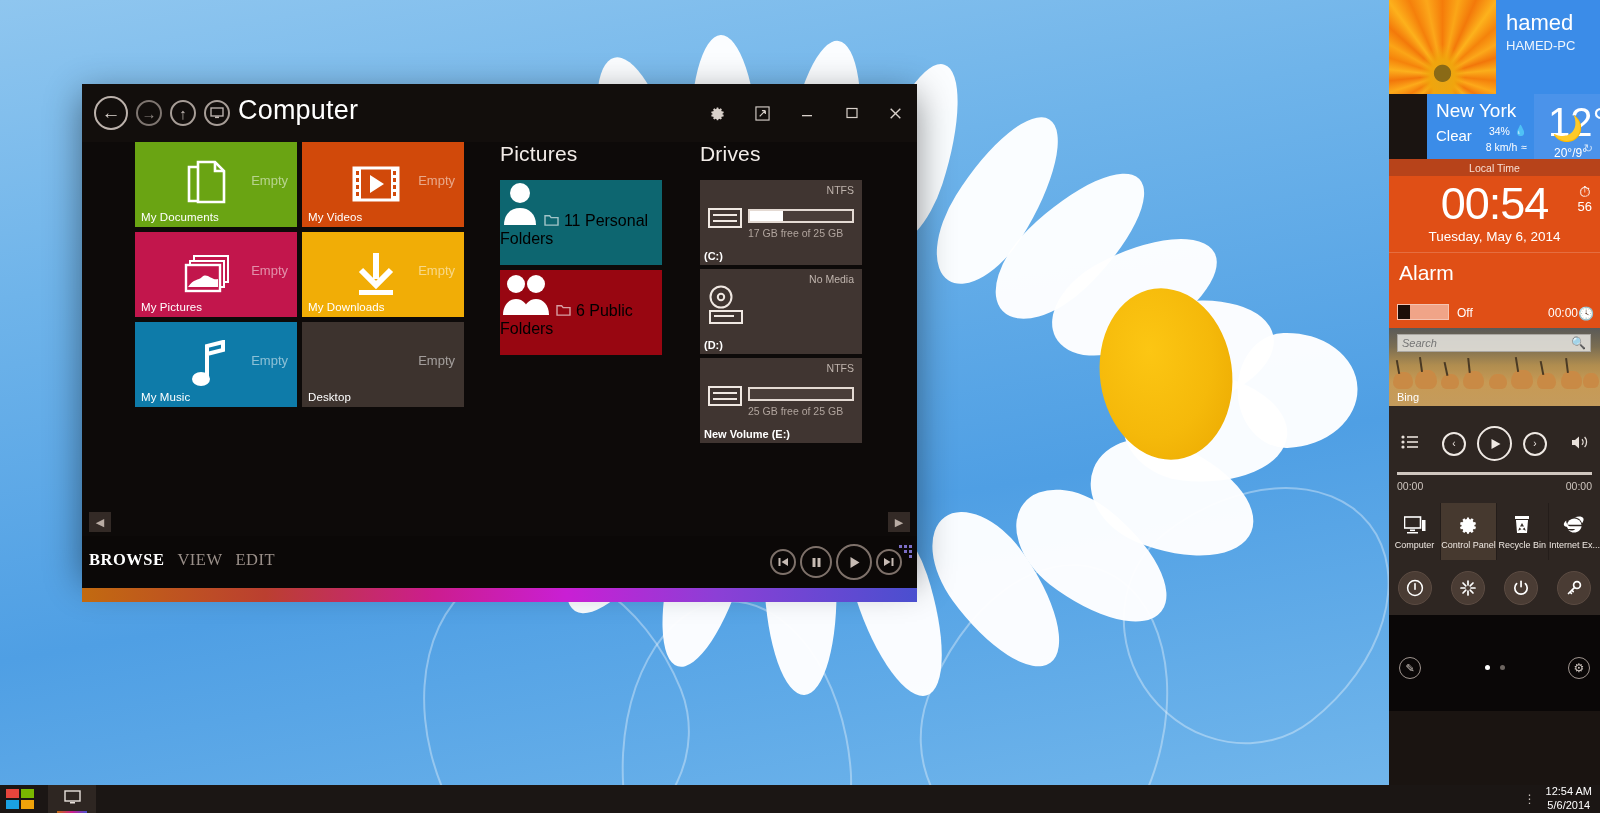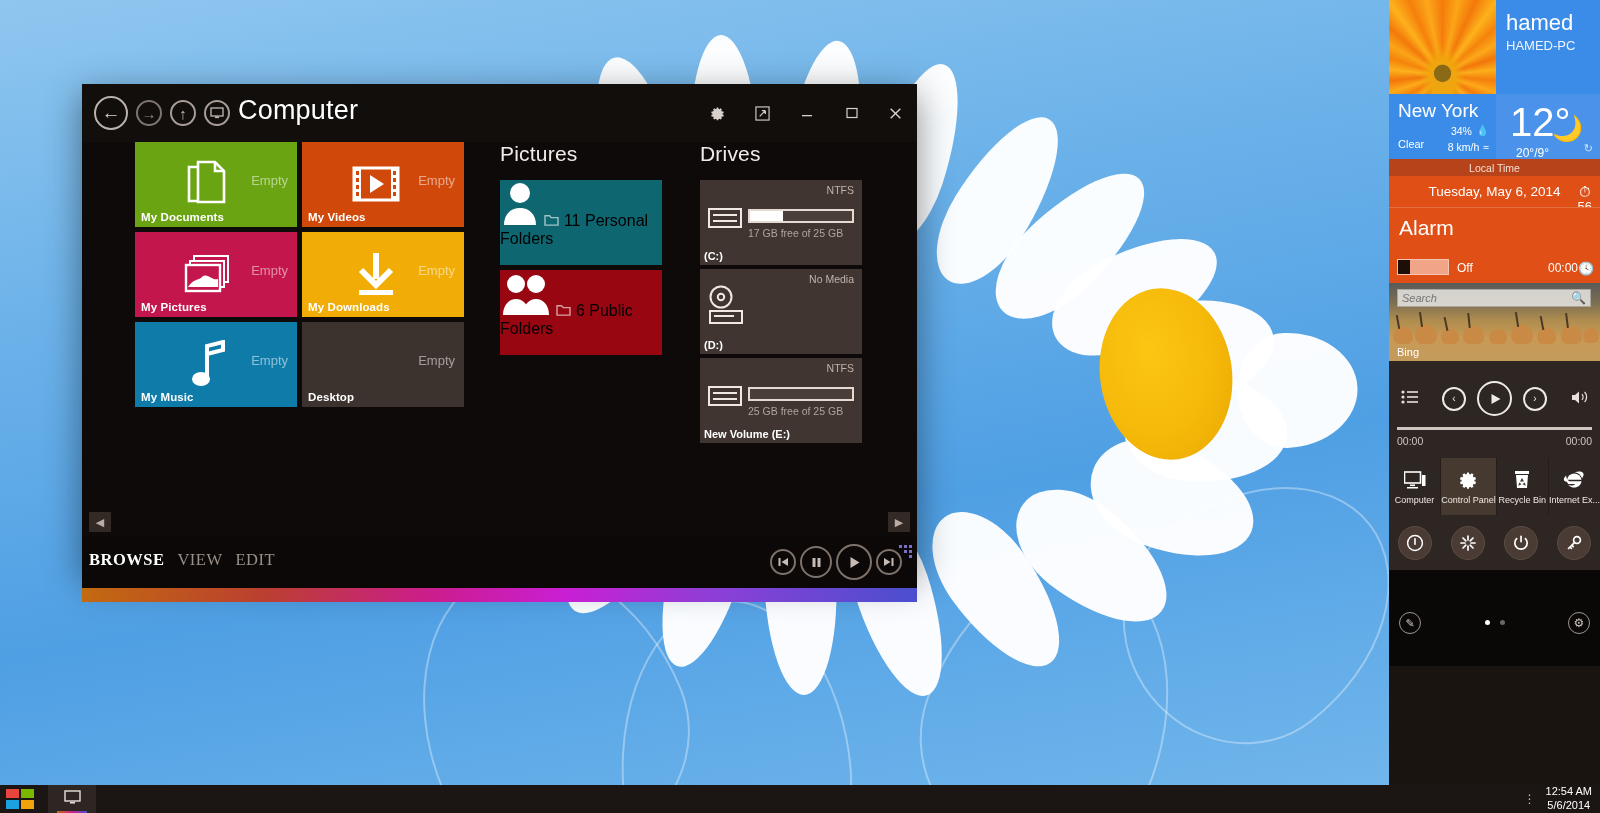--- a/index.html
+++ b/index.html
@@ -79,21 +79,21 @@
   #col-fav   { left: 418px; }
   #col-drv   { left: 618px; }
 
   .tilegrid { display: flex; flex-wrap: wrap; gap: 5px; width: 330px; }
   .tile {
     position: relative; width: 162px; height: 85px;
     overflow: hidden; cursor: pointer;
   }
   .tile .tname {
     position: absolute; left: 6px; bottom: 4px;
-    font-size: 11.5px; font-weight: bold; color: #fff; letter-spacing: .1px;
+    font-size: 11.5px; font-weight: normal; color: #fff; letter-spacing: .1px;
   }
   .tile .tstatus {
     position: absolute; right: 9px; top: 31px;
     font-size: 13px; color: rgba(255,255,255,.52); text-align: center;
   }
   .tile .ticon {
     position: absolute; left: 46px; top: 14px; width: 56px; height: 56px;
     display: flex; align-items: center; justify-content: center;
     color: #fff;
   }
@@ -178,26 +178,26 @@
         #f5800b 336deg, #fca71a 348deg, #f57c0a 360deg),
       linear-gradient(180deg,#bfe2fb,#7cc0f2);
   }
   #user-meta {
     flex: 1; background: #3b8ce8; padding: 11px 16px 0 10px; color: #fff;
   }
   #user-name { font-size: 22px; font-weight: 300; line-height: 1.05; }
   #user-pc { font-size: 13px; font-weight: 300; margin-top: 4px; color: #eef5fd; }
 
   
-  #weather-row { display: flex; height: 65px; }
+  #weather-row { display: flex; height: 65px; padding-left: 38px; }
   #weather-left {
     width: 107px; background: #3b8ce8; color: #fff; position: relative; padding: 7px 0 0 9px;
   }
   #wx-city { font-size: 19px; font-weight: 300; line-height: 1; }
-  #wx-cond { font-size: 11px; margin-top: 18px; }
+  #wx-cond { font-size: 15px; margin-top: 7px; }
   #wx-hum, #wx-wind {
     position: absolute; right: 7px; font-size: 10.5px;
     display: flex; align-items: center; gap: 4px;
   }
   #wx-hum { bottom: 22px; }
   #wx-wind { bottom: 6px; }
   #weather-right {
     flex: 1; background: #4b93ea; color: #fff; position: relative;
   }
   #wx-temp { position: absolute; left: 14px; top: 8px; font-size: 40px; font-weight: 300; line-height: 1; }
@@ -636,20 +636,21 @@
     <div id="weather-right">
       <div id="wx-temp">12°</div>
       <div id="wx-moon">🌙</div>
       <div id="wx-range">20°/9°</div>
       <div id="wx-refresh">↻</div>
     </div>
   </div>
 
   <div id="clock-head">Local Time</div>
   <div id="clock-body">
+    <div id="clock-time">00:54</div>
     <div id="clock-sec-wrap">
       <div id="clock-sec-icon">⏱</div>
       <div id="clock-sec">56</div>
     </div>
     <div id="clock-date">Tuesday, May 6, 2014</div>
   </div>
 
   <div id="alarm-sec">
     <div id="alarm-title">Alarm</div>
     <div id="alarm-toggle">

